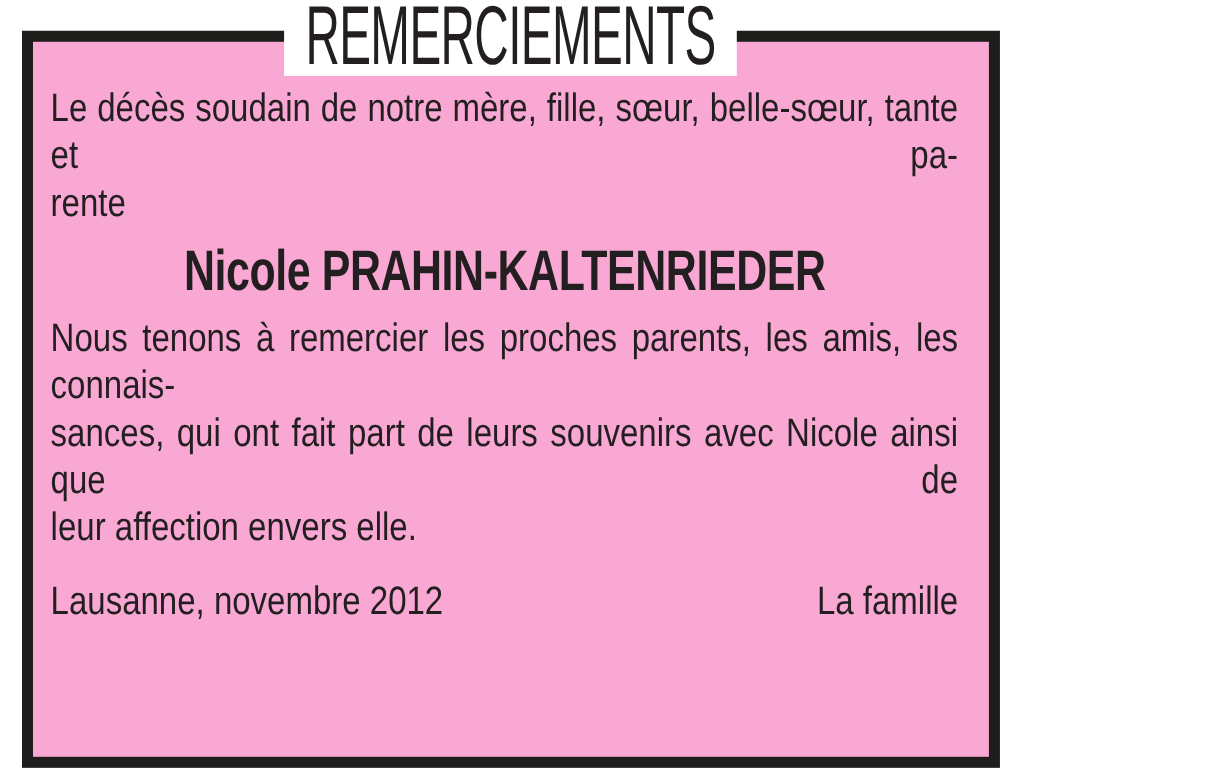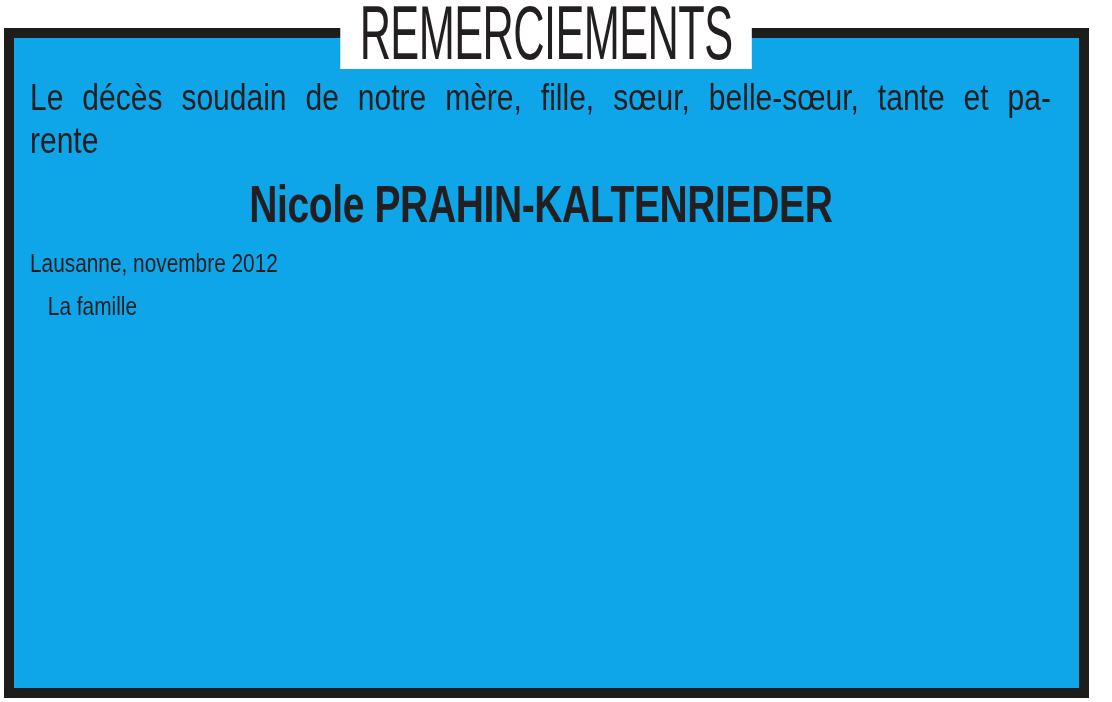--- a/index.html
+++ b/index.html
@@ -12,27 +12,27 @@
     width: 1112px;
     height: 702px;
     font-family: "Liberation Sans", "DejaVu Sans", sans-serif;
     color: #231f20;
     overflow: hidden;
   }
 
   
   .notice-box {
     position: absolute;
-    left: 4px;
+    left: 20px;
     top: 28px;
-    width: 1085px;
+    width: 889px;
     height: 670px;
     box-sizing: border-box;
     border: 10px solid #1d1d1b;
-    background: #0ea5e9;
+    background: #f9a8d4;
   }
 
   
   .title-wrap {
     position: absolute;
     left: 0;
     right: 0;
     top: -41px;
     display: flex;
     justify-content: center;
@@ -87,24 +87,23 @@
     white-space: nowrap;
     transform: scaleX(0.75);
     transform-origin: 50% 50%;
     letter-spacing: -0.5px;
   }
 
   .footer {
     display: flex;
     justify-content: space-between;
     align-items: baseline;
-    margin-top: 6px;
-    font-size: 25px;
+    margin-top: 24px;
+    font-size: 36px;
     line-height: 43px;
-    flex-direction: column;
   }
   .f-left {
     transform: scaleX(0.8333);
     transform-origin: 0 50%;
     white-space: nowrap;
   }
   .f-right {
     transform: scaleX(0.8333);
     transform-origin: 100% 50%;
     white-space: nowrap;
@@ -125,20 +124,25 @@
       <div class="line just">Le décès soudain de notre mère, fille, sœur, belle-sœur, tante et pa-</div>
       <div class="line">rente</div>
     </div>
 
     <div class="name-row">
       <span class="deceased-name">Nicole PRAHIN-KALTENRIEDER</span>
     </div>
 
 
 
+    <div>
+      <div class="line just">Nous tenons à remercier les proches parents, les amis, les connais-</div>
+      <div class="line just">sances, qui ont fait part de leurs souvenirs avec Nicole ainsi que de</div>
+      <div class="line">leur affection envers elle.</div>
+    </div>
 
 
     <div class="footer">
       <div class="f-left">Lausanne, novembre 2012</div>
       <div class="f-right">La famille</div>
     </div>
 
   </div>
 </div>
 

